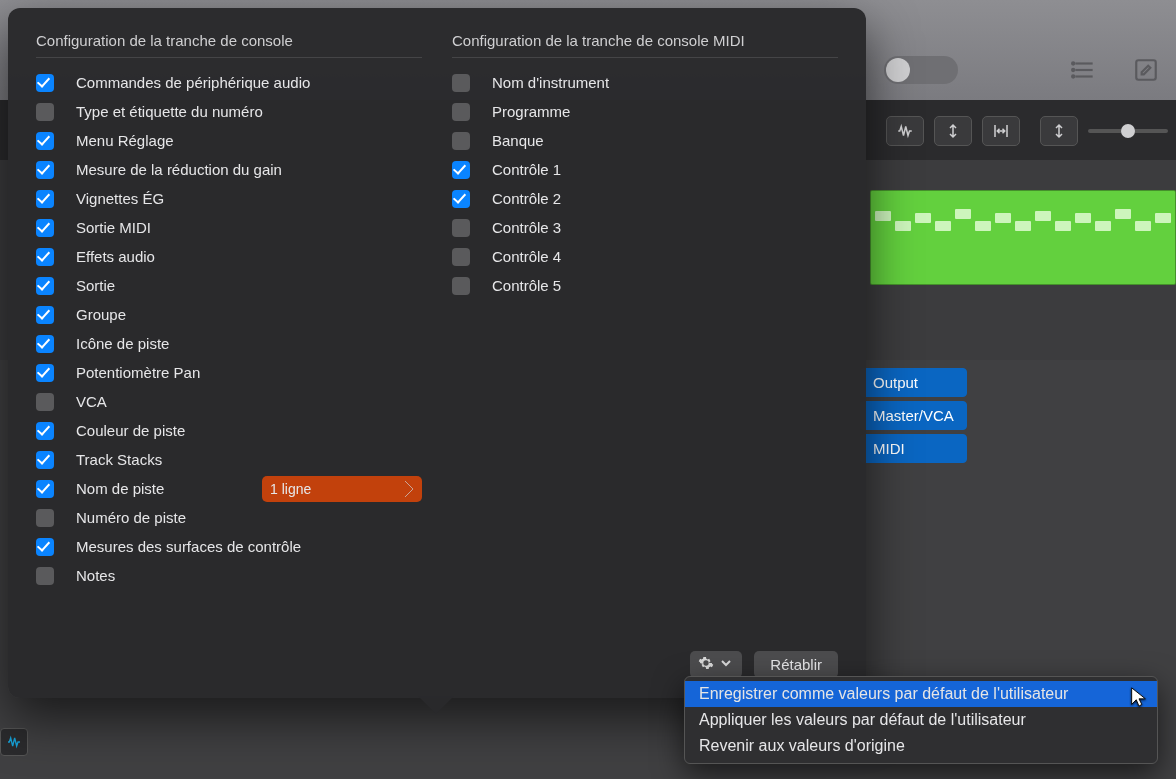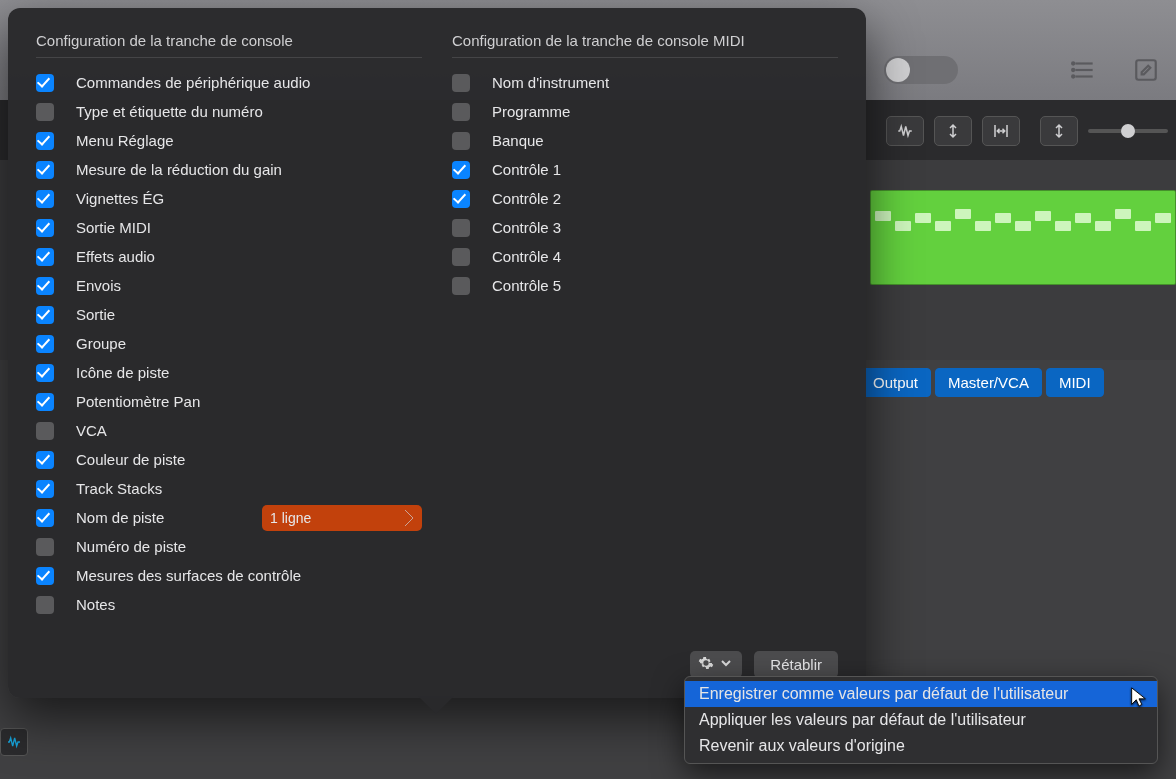--- a/index.html
+++ b/index.html
@@ -84,21 +84,21 @@
   }
   .slider-track::after{
     content:""; position:absolute; left:50%; top:-5px; width:14px; height:14px;
     background:#cfcfd1; border-radius:50%; transform:translateX(-50%);
   }
 
   .bg-mixer {
     position:absolute; top:360px; left:0; right:0; bottom:0; background:#404042;
   }
   .tab-row {
-    position:absolute; top:368px; left:860px; display:flex; gap:4px;
+    position:absolute; top:368px; left:860px; display:flex; gap:4px;flex-direction:column;
   }
   .tab {
     padding:5px 12px; background:#323234; border-radius:4px; color:#e8e8ea; font-size:15px;
     border:1px solid #555;
   }
   .tab.active { background:#0a66c2; border-color:#0a66c2; color:#fff; }
 
   
   .popover {
     position: absolute;
@@ -309,24 +309,20 @@
           <div class="row">
             <div class="chk checked"></div>
             <div class="row-label">Sortie MIDI</div>
           </div>
           <div class="row">
             <div class="chk checked"></div>
             <div class="row-label">Effets audio</div>
           </div>
           <div class="row">
             <div class="chk checked"></div>
-            <div class="row-label">Envois</div>
-          </div>
-          <div class="row">
-            <div class="chk checked"></div>
             <div class="row-label">Sortie</div>
           </div>
           <div class="row">
             <div class="chk checked"></div>
             <div class="row-label">Groupe</div>
           </div>
           <div class="row">
             <div class="chk checked"></div>
             <div class="row-label">Icône de piste</div>
           </div>

